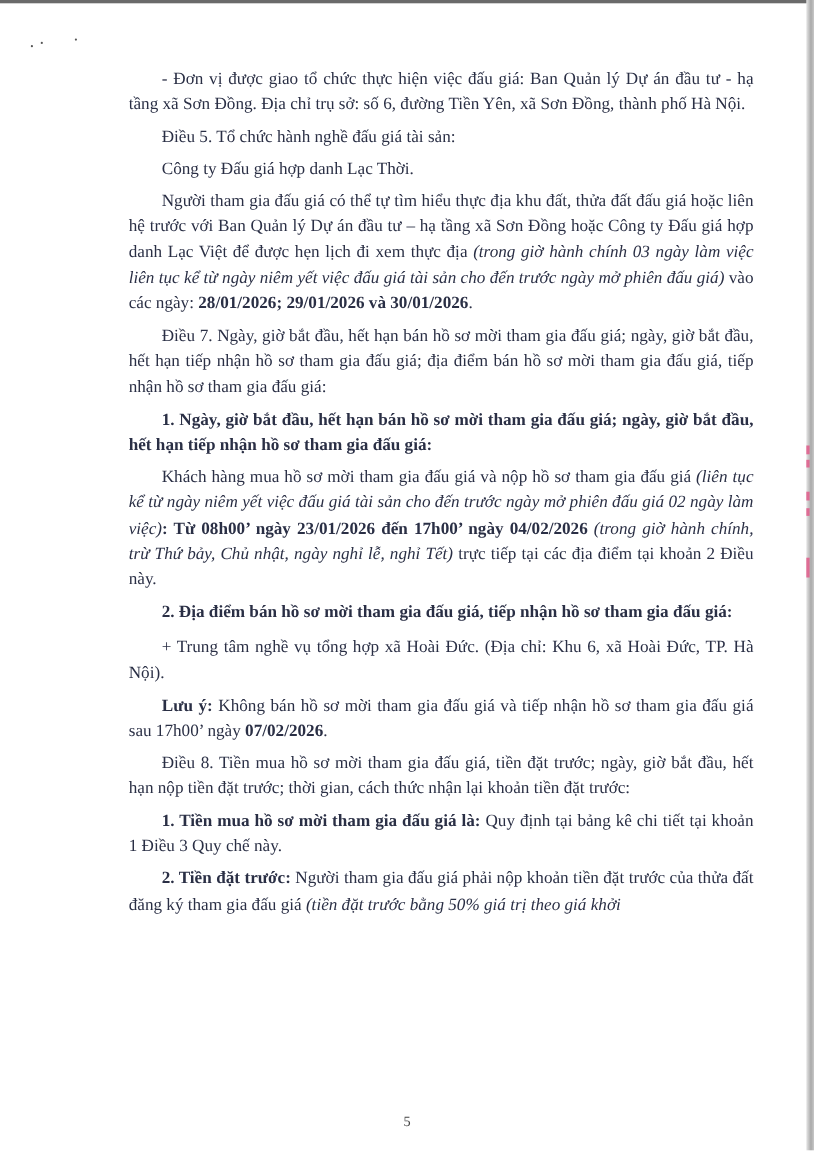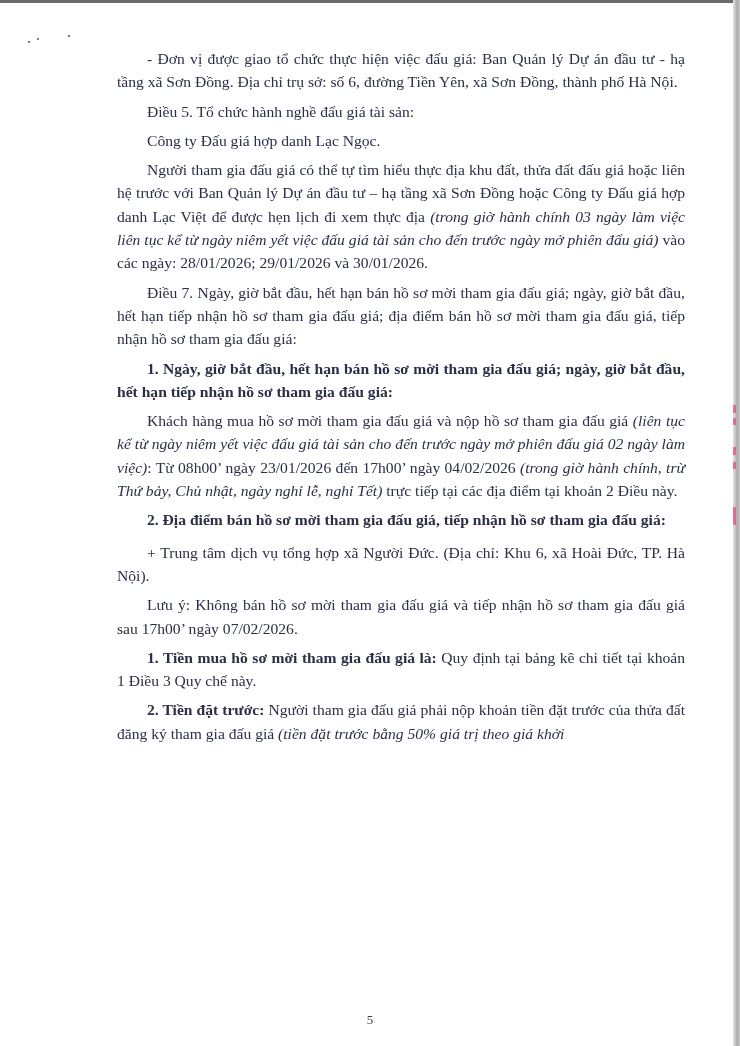--- a/index.html
+++ b/index.html
@@ -16,27 +16,27 @@
   }
   .right-edge {
     position: absolute; right: 0; top: 0; width: 7px; height: 1046px;
     background: linear-gradient(to right, #e6e6e6, #a9a9a9 60%, #c8c8c8);
   }
   .speck { position: absolute; width: 2px; height: 2px; background: #555; border-radius: 1px; }
   .pink-mark {
     position: absolute; width: 3px; background: #e05a8a; opacity: 0.85;
   }
   .page {
-    position: absolute; left: 117px; top: 47px; width: 568px;
+    position: absolute; left: 117px; top: 60px; width: 568px;
     font-size: 15.6px; line-height: 23.3px;
   }
   .p { margin: 0; text-align: justify; }
   .indent { text-indent: 30px; }
   .bi { font-weight: bold; }
-  .b { font-weight: normal; }
+  .b { font-weight: bold; }
   .i { font-style: italic; }
   .head { font-weight: normal; }
   .sp { margin-top: 6px; }
   .sp2 { margin-top: 9px; }
   .page-number {
     position: absolute; top: 1012px; left: 0; width: 740px; text-align: center;
     font-size: 13px; color: #444;
   }
 </style>
 </head>
@@ -52,30 +52,31 @@
 <div class="pink-mark" style="left:733px;top:418px;height:7px;"></div>
 <div class="pink-mark" style="left:733px;top:447px;height:8px;"></div>
 <div class="pink-mark" style="left:733px;top:462px;height:7px;"></div>
 <div class="pink-mark" style="left:733px;top:507px;height:18px;"></div>
 
 <div class="page">
 
   <p class="p indent">- Đơn vị được giao tổ chức thực hiện việc đấu giá: Ban Quản lý Dự án đầu tư - hạ tầng xã Sơn Đồng. Địa chỉ trụ sở: số 6, đường Tiền Yên, xã Sơn Đồng, thành phố Hà Nội.</p>
 
   <p class="p indent head sp">Điều 5. Tổ chức hành nghề đấu giá tài sản:</p>
-  <p class="p indent sp">Công ty Đấu giá hợp danh Lạc Ngọc.</p>
+  <p class="p indent sp">Công ty Đấu giá hợp danh Lạc Thời.</p>
 
   <p class="p indent sp"><span>Người tham gia đấu giá có thể tự tìm hiểu thực địa khu đất, thửa đất đấu giá hoặc liên hệ trước với Ban Quản lý Dự án đầu tư – hạ tầng xã Sơn Đồng hoặc Công ty Đấu giá hợp danh Lạc Việt để được hẹn lịch đi xem thực địa </span><span class="i">(trong giờ hành chính 03 ngày làm việc liên tục kể từ ngày niêm yết việc đấu giá tài sản cho đến trước ngày mở phiên đấu giá)</span><span> vào các ngày: </span><span class="b">28/01/2026; 29/01/2026 và 30/01/2026</span><span>.</span></p>
 
   <p class="p indent head sp">Điều 7. Ngày, giờ bắt đầu, hết hạn bán hồ sơ mời tham gia đấu giá; ngày, giờ bắt đầu, hết hạn tiếp nhận hồ sơ tham gia đấu giá; địa điểm bán hồ sơ mời tham gia đấu giá, tiếp nhận hồ sơ tham gia đấu giá:</p>
   <p class="p indent bi sp">1. Ngày, giờ bắt đầu, hết hạn bán hồ sơ mời tham gia đấu giá; ngày, giờ bắt đầu, hết hạn tiếp nhận hồ sơ tham gia đấu giá:</p>
   <p class="p indent sp"><span>Khách hàng mua hồ sơ mời tham gia đấu giá và nộp hồ sơ tham gia đấu giá </span><span class="i">(liên tục kể từ ngày niêm yết việc đấu giá tài sản cho đến trước ngày mở phiên đấu giá 02 ngày làm việc)</span><span class="b">: Từ 08h00’ ngày 23/01/2026 đến 17h00’ ngày 04/02/2026</span><span class="i"> (trong giờ hành chính, trừ Thứ bảy, Chủ nhật, ngày nghỉ lễ, nghỉ Tết)</span><span> trực tiếp tại các địa điểm tại khoản 2 Điều này.</span></p>
 
   <p class="p indent bi sp">2. Địa điểm bán hồ sơ mời tham gia đấu giá, tiếp nhận hồ sơ tham gia đấu giá:</p>
-  <p class="p indent sp2">+ Trung tâm dịch vụ tổng hợp xã Người Đức. (Địa chỉ: Khu 6, xã Hoài Đức, TP. Hà Nội).</p>
+  <p class="p indent sp2">+ Trung tâm nghề vụ tổng hợp xã Hoài Đức. (Địa chỉ: Khu 6, xã Hoài Đức, TP. Hà Nội).</p>
 
   <p class="p indent sp"><span class="b">Lưu ý:</span><span> Không bán hồ sơ mời tham gia đấu giá và tiếp nhận hồ sơ tham gia đấu giá sau 17h00’ ngày </span><span class="b">07/02/2026</span><span>.</span></p>
 
+  <p class="p indent head sp">Điều 8. Tiền mua hồ sơ mời tham gia đấu giá, tiền đặt trước; ngày, giờ bắt đầu, hết hạn nộp tiền đặt trước; thời gian, cách thức nhận lại khoản tiền đặt trước:</p>
   <p class="p indent sp"><span class="bi">1. Tiền mua hồ sơ mời tham gia đấu giá là:</span><span> Quy định tại bảng kê chi tiết tại khoản 1 Điều 3 Quy chế này.</span></p>
   <p class="p indent sp"><span class="bi">2. Tiền đặt trước:</span><span> Người tham gia đấu giá phải nộp khoản tiền đặt trước của thửa đất đăng ký tham gia đấu giá </span><span class="i">(tiền đặt trước bằng 50% giá trị theo giá khởi</span></p>
 </div>
 
 <div class="page-number">5</div>
 
 </body></html>

